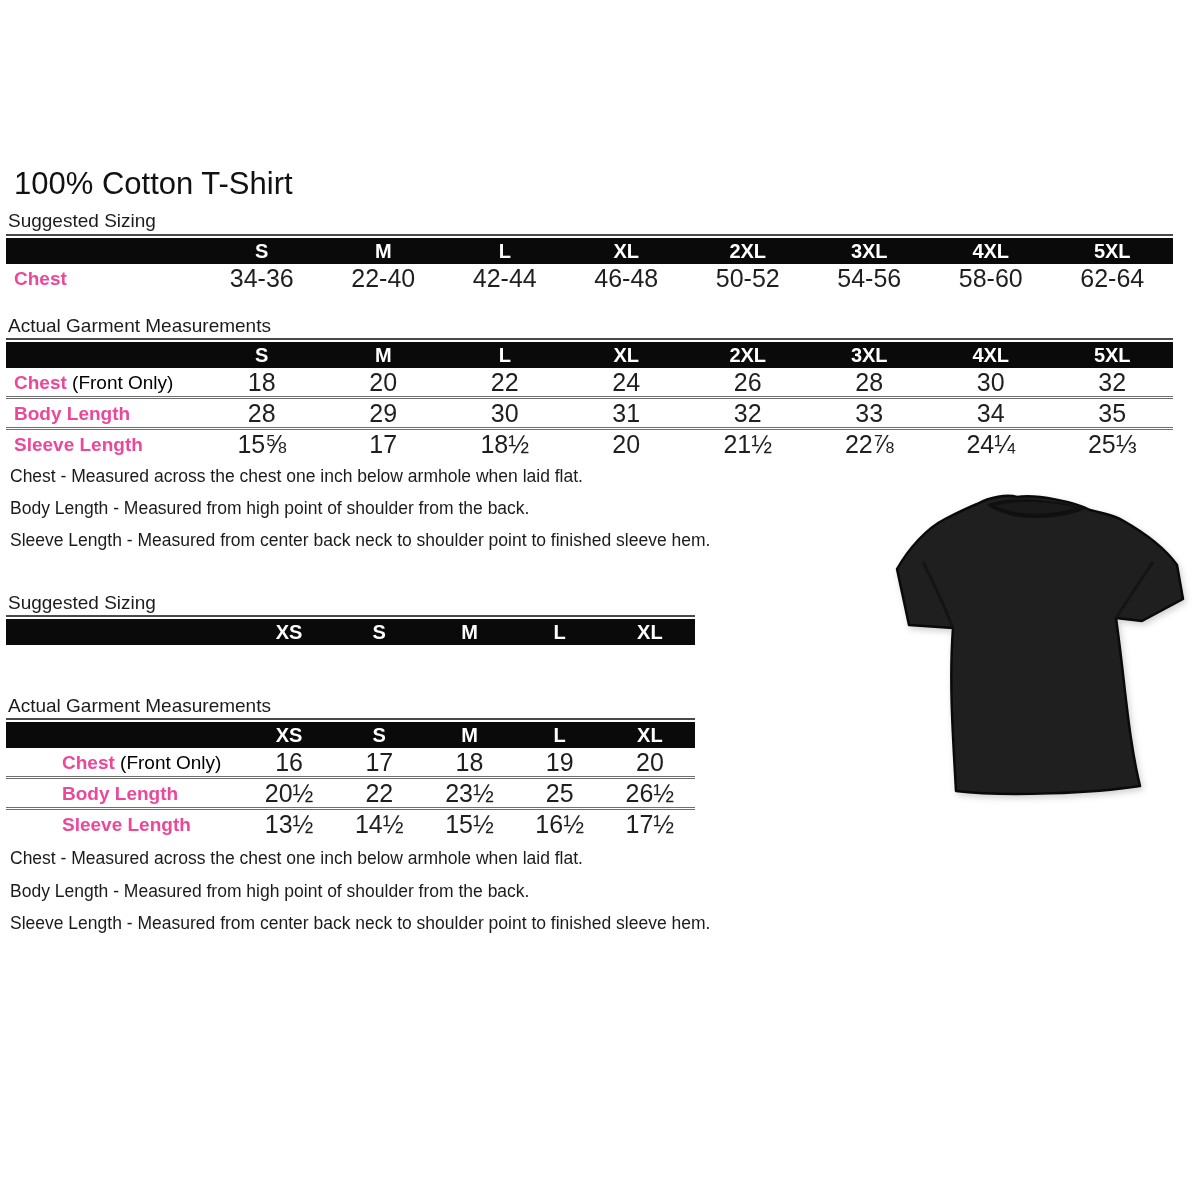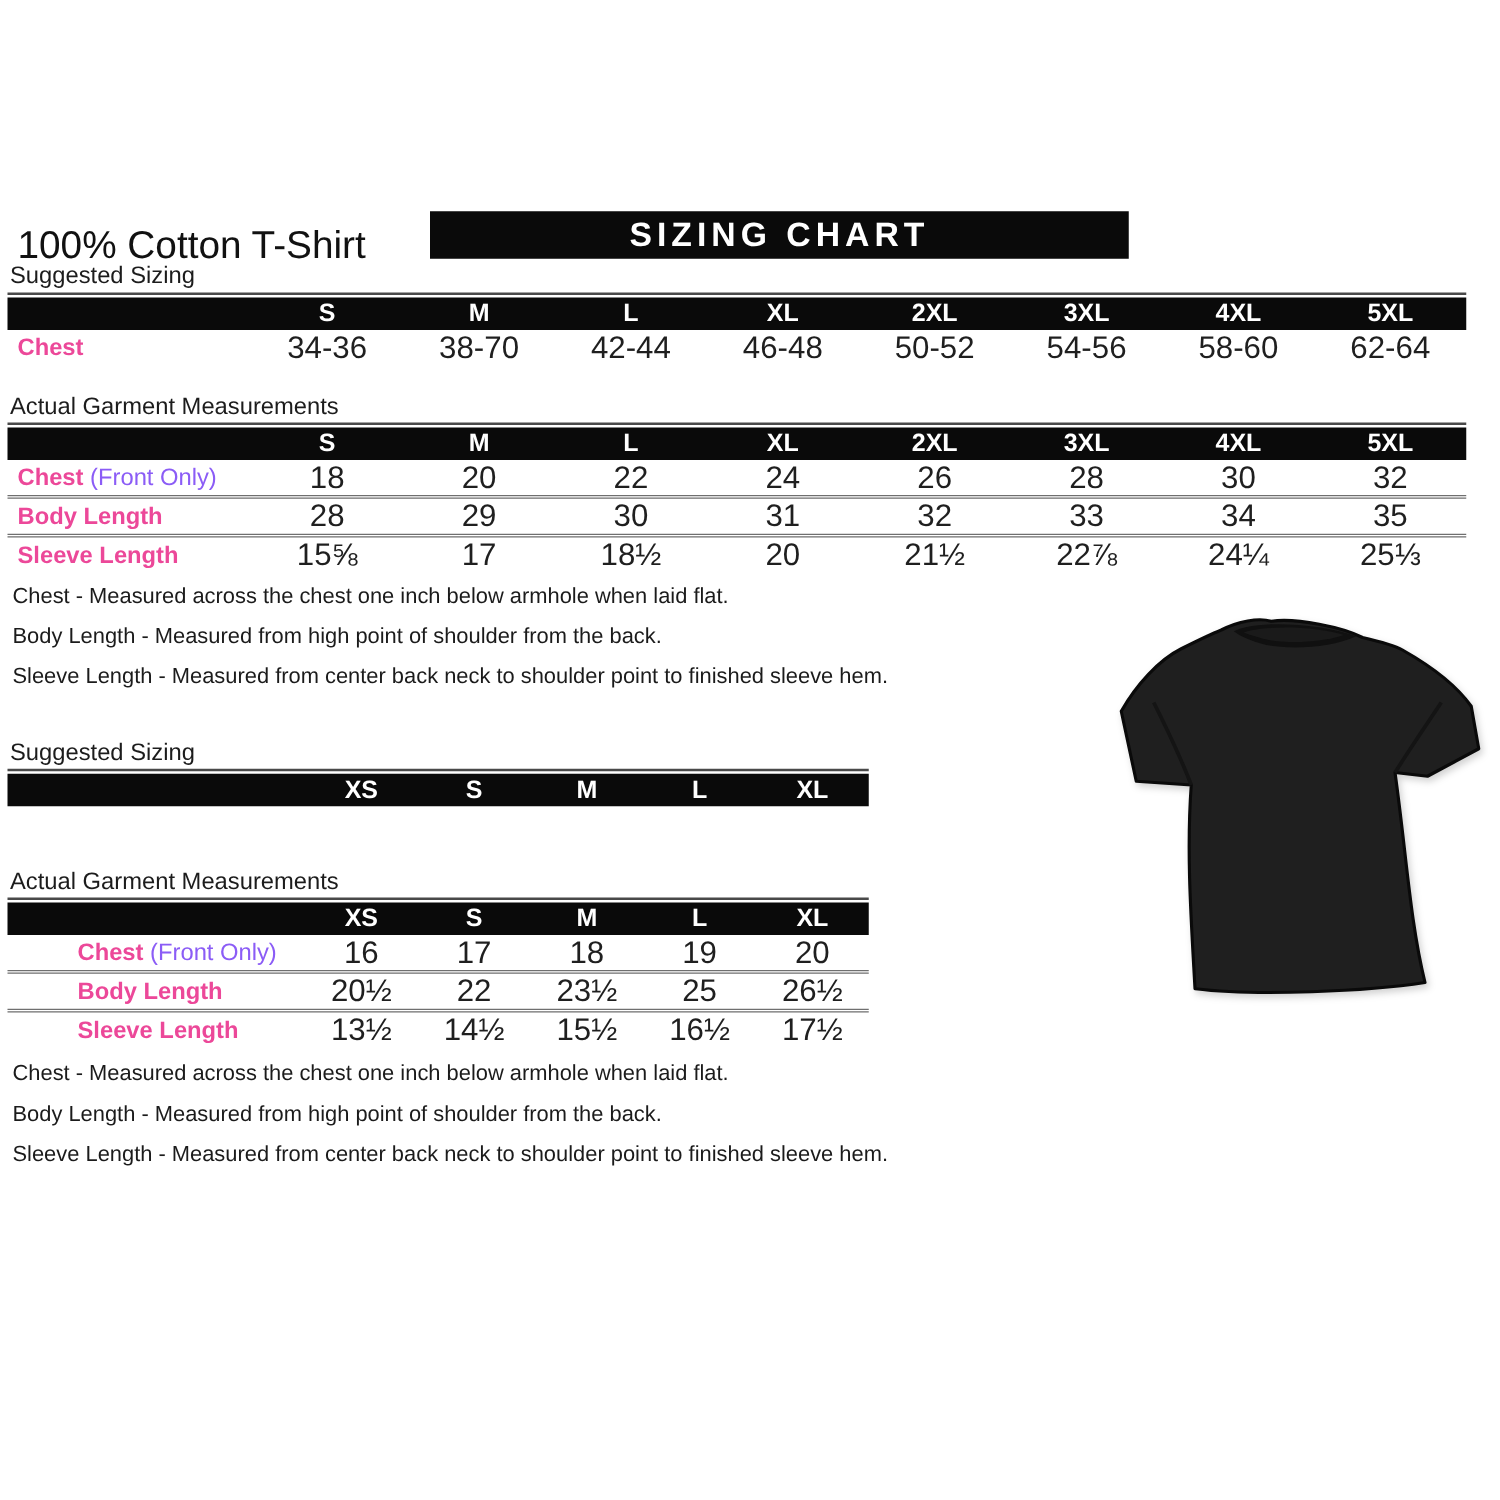--- a/index.html
+++ b/index.html
@@ -1,72 +1,71 @@
 <!DOCTYPE html>
 <html><head>
 <meta charset="utf-8">
 <style>
   html,body{margin:0;padding:0;background:#ffffff;}
   .page{
     position:relative;width:1200px;height:1200px;background:#ffffff;overflow:hidden;
     font-family:"Liberation Sans","DejaVu Sans",sans-serif;color:#1a1a1a;
   }
-  .page-title{position:absolute;left:14px;top:166px;font-size:31px;font-weight:400;color:#111;margin-top:12px;}
+  .page-title{position:absolute;left:14px;top:166px;font-size:31px;font-weight:400;color:#111;}
   .banner{
     position:absolute;left:344px;top:169px;width:559px;height:38px;background:#0a0a0a;
     display:flex;align-items:center;justify-content:center;
     color:#ffffff;font-size:27px;font-weight:700;letter-spacing:4px;
   }
   .section-label{position:absolute;left:8px;font-size:19px;color:#1c1c1c;}
   .youth-title{position:absolute;left:5px;top:548px;font-size:29px;font-weight:700;color:#111;}
 
   .gtable{position:absolute;left:6px;border-top:2px solid #494949;padding-top:2px;background:#fff;}
   .gtable .row{display:grid;align-items:center;}
   .adult .row{grid-template-columns:195px repeat(8,1fr);width:1167px;}
   .youth .row{grid-template-columns:190px repeat(5,1fr);width:641px;padding-left:48px;}
   .row.header{background:#0a0a0a;height:26px;}
   .row.data{height:28px;background:#fff;}
   .row.sep{border-top:3px double #6f6f6f;}
   .hcell{color:#ffffff;font-size:20px;font-weight:700;text-align:center;}
   .cell{font-size:25px;color:#1f1f1f;text-align:center;}
   .label-cell{font-size:19px;text-align:left;padding-left:8px;white-space:nowrap;}
   .label-cell .lb{font-weight:700;color:#ec4899;}
-  .label-cell .ln{font-weight:400;color:#8b5cf6;}
+  .label-cell .ln{font-weight:400;color:#000000;}
 
   .notes{position:absolute;left:10px;font-size:17.5px;line-height:32px;color:#1b1b1b;}
   .notes div{white-space:nowrap;}
 
   .tshirt-wrap{position:absolute;left:895px;top:492px;width:292px;height:308px;
     filter:drop-shadow(2px 3px 3px rgba(0,0,0,0.18));}
 </style>
 </head>
 <body>
 
 <div class="page">
 
   <div class="page-title">100% Cotton T-Shirt</div>
-  <div class="banner">SIZING CHART</div>
 
   <div class="section-label" style="top:210px">Suggested Sizing</div>
   <div class="gtable adult" style="top:234px">
     <div class="row header">
       <div class="hcell"></div>
       <div class="hcell">S</div>
       <div class="hcell">M</div>
       <div class="hcell">L</div>
       <div class="hcell">XL</div>
       <div class="hcell">2XL</div>
       <div class="hcell">3XL</div>
       <div class="hcell">4XL</div>
       <div class="hcell">5XL</div>
     </div>
     <div class="row data">
       <div class="label-cell"><span class="lb">Chest</span><span class="ln"></span></div>
       <div class="cell">34-36</div>
-      <div class="cell">38-70</div>
+      <div class="cell">22-40</div>
       <div class="cell">42-44</div>
       <div class="cell">46-48</div>
       <div class="cell">50-52</div>
       <div class="cell">54-56</div>
       <div class="cell">58-60</div>
       <div class="cell">62-64</div>
     </div>
   </div>
 
   <div class="section-label" style="top:315px">Actual Garment Measurements</div>

